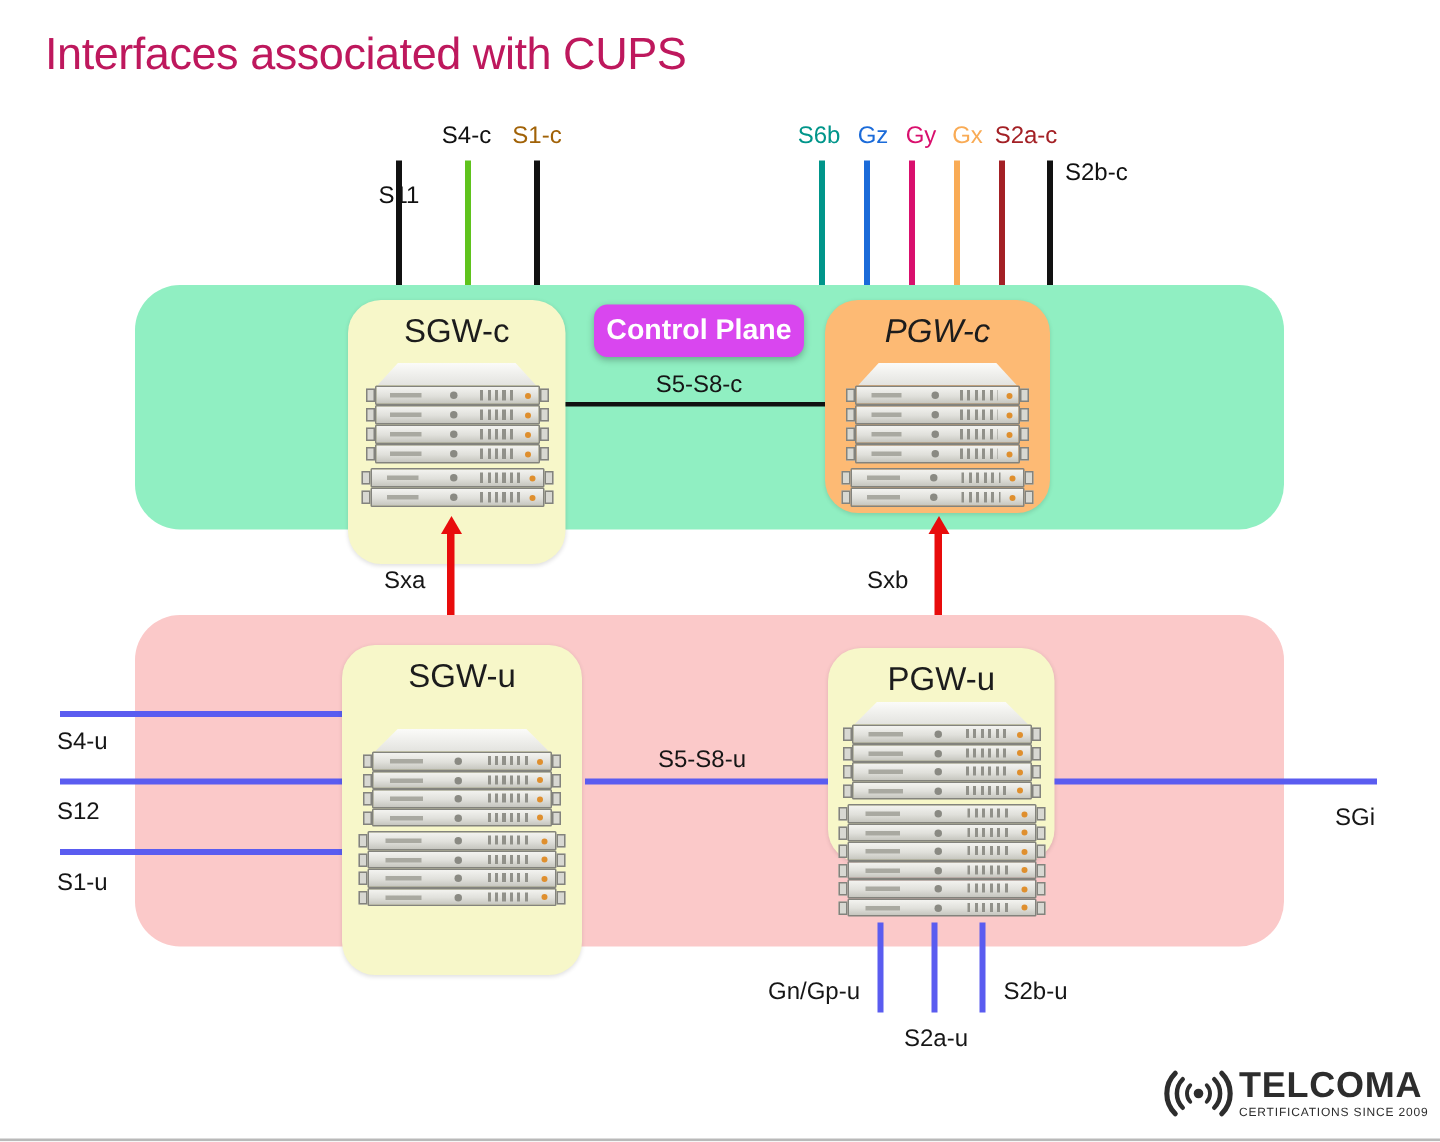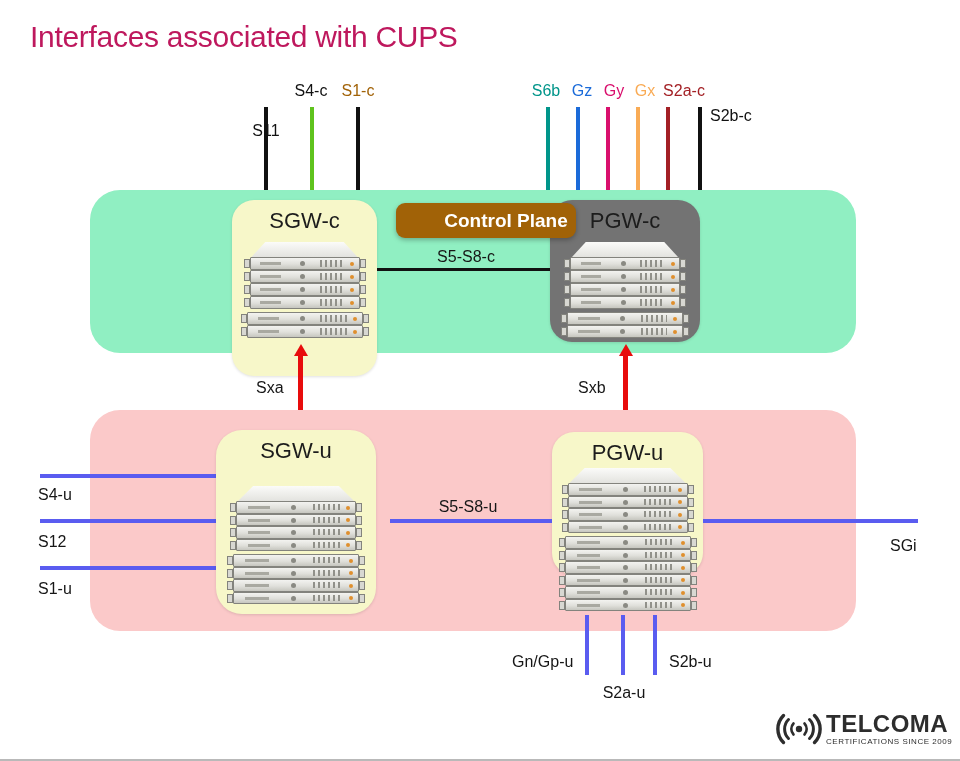--- a/index.html
+++ b/index.html
@@ -114,21 +114,21 @@
         </div>
         <div class="su wide">
           <i class="sm"></i>
           <i class="dt"></i>
           <i class="vt"></i>
           <i class="led"></i>
         </div>
       </div>
   </div>
 
-  <div class="nodebox" style="left: 550px; top: 200px; width: 150px; height: 142px; background-color: #737373;">
+  <div class="nodebox" style="left: 550px; top: 200px; width: 150px; height: 142px; background-color: #fdba74; font-style: italic;">
     <div class="nodelabel">PGW-c</div>
     <div class="stack stack-c" style="top:42px;width:124px">
         <div class="stop"></div>
         <div class="su">
           <i class="sm"></i>
           <i class="dt"></i>
           <i class="vt"></i>
           <i class="led"></i>
         </div>
         <div class="su">
@@ -157,42 +157,42 @@
         </div>
         <div class="su wide">
           <i class="sm"></i>
           <i class="dt"></i>
           <i class="vt"></i>
           <i class="led"></i>
         </div>
       </div>
   </div>
 
-  <div class="badge" style="left: 396px; top: 203px; width: 140px; height: 35px; background-color: #a16207; padding-left: 40px;">
+  <div class="badge" style="left: 396px; top: 203px; width: 140px; height: 35px; background-color: #d946ef;">
     <span>Control Plane</span>
   </div>
 
   <div class="iflabel" style="left:466px;top:248px">S5-S8-c</div>
   <div class="hline" style="left: 377px; top: 268px; width: 173px; height: 3px; background-color: rgb(17, 17, 17);"></div>
 
   <div class="iflabel-l" style="left:256px;top:379px">Sxa</div>
   <div class="varrow" style="left: 298px; top: 355px; height: 62px; background-color: rgb(232, 12, 12);"></div>
   <div class="iflabel-l" style="left:578px;top:379px">Sxb</div>
   <div class="varrow" style="left: 623px; top: 355px; height: 62px; background-color: rgb(232, 12, 12);"></div>
 
   <div class="plane" style="left: 90px; top: 410px; width: 766px; height: 221px; background-color: rgb(251, 201, 201);"></div>
 
   <div class="hline" style="left: 40px; top: 474px; width: 192px; background-color: rgb(90, 92, 240);"></div>
   <div class="hline" style="left: 40px; top: 519px; width: 192px; background-color: rgb(90, 92, 240);"></div>
   <div class="hline" style="left: 40px; top: 566px; width: 192px; background-color: rgb(90, 92, 240);"></div>
   <div class="iflabel-l" style="left:38px;top:486px">S4-u</div>
   <div class="iflabel-l" style="left:38px;top:533px">S12</div>
   <div class="iflabel-l" style="left:38px;top:580px">S1-u</div>
 
-  <div class="nodebox" style="left: 216px; top: 430px; width: 160px; height: 184px; background-color: rgb(247, 247, 201); border-radius: 26px;">
+  <div class="nodebox" style="left: 228px; top: 430px; width: 160px; height: 220px; background-color: rgb(247, 247, 201);">
     <div class="nodelabel">SGW-u</div>
     <div class="stack stack-u" style="top:56px;width:134px">
         <div class="stop"></div>
         <div class="su">
           <i class="sm"></i>
           <i class="dt"></i>
           <i class="vt"></i>
           <i class="led"></i>
         </div>
         <div class="su">

